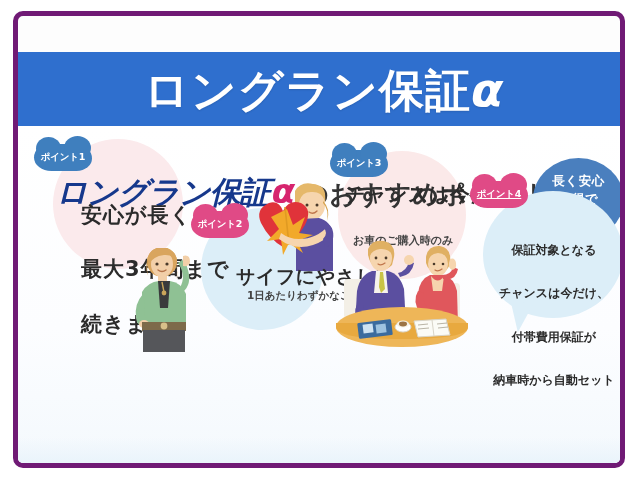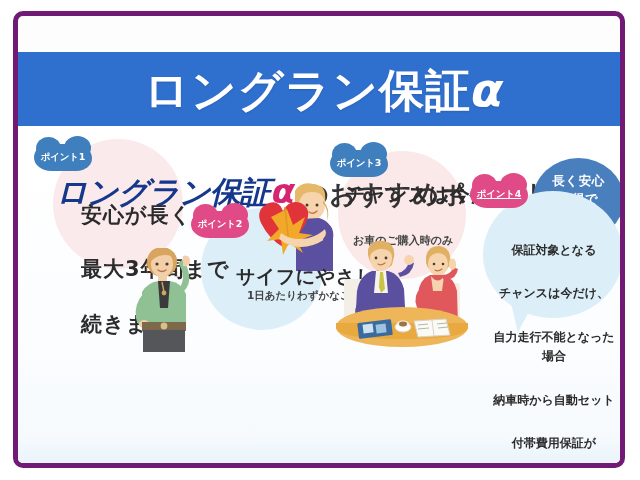--- a/index.html
+++ b/index.html
@@ -383,21 +383,20 @@
         <ellipse cx="73" cy="85" rx="4" ry="2.4" fill="#9c7446"></ellipse>
       </svg>
 
       <div class="bubble4"></div>
       <div class="badge badge-pink" style="left:452px; top:55px;text-decoration:underline;">
         <span>ポイント4</span>
       </div>
       <div id="p4-text">
         <span class="pt-line">保証対象となる</span>
         <span class="pt-line">チャンスは今だけ、</span>
-        <span class="pt-line">自力走行不能となった場合</span>
+        <span class="pt-line">付帯費用保証が</span>
         <span class="pt-line">納車時から自動セット</span>
-        <span class="pt-line">付帯費用保証が</span>
       </div>
 
       <div class="bottom-fade"></div>
     </div>
   </div>
 </div>
 
 </body></html>

